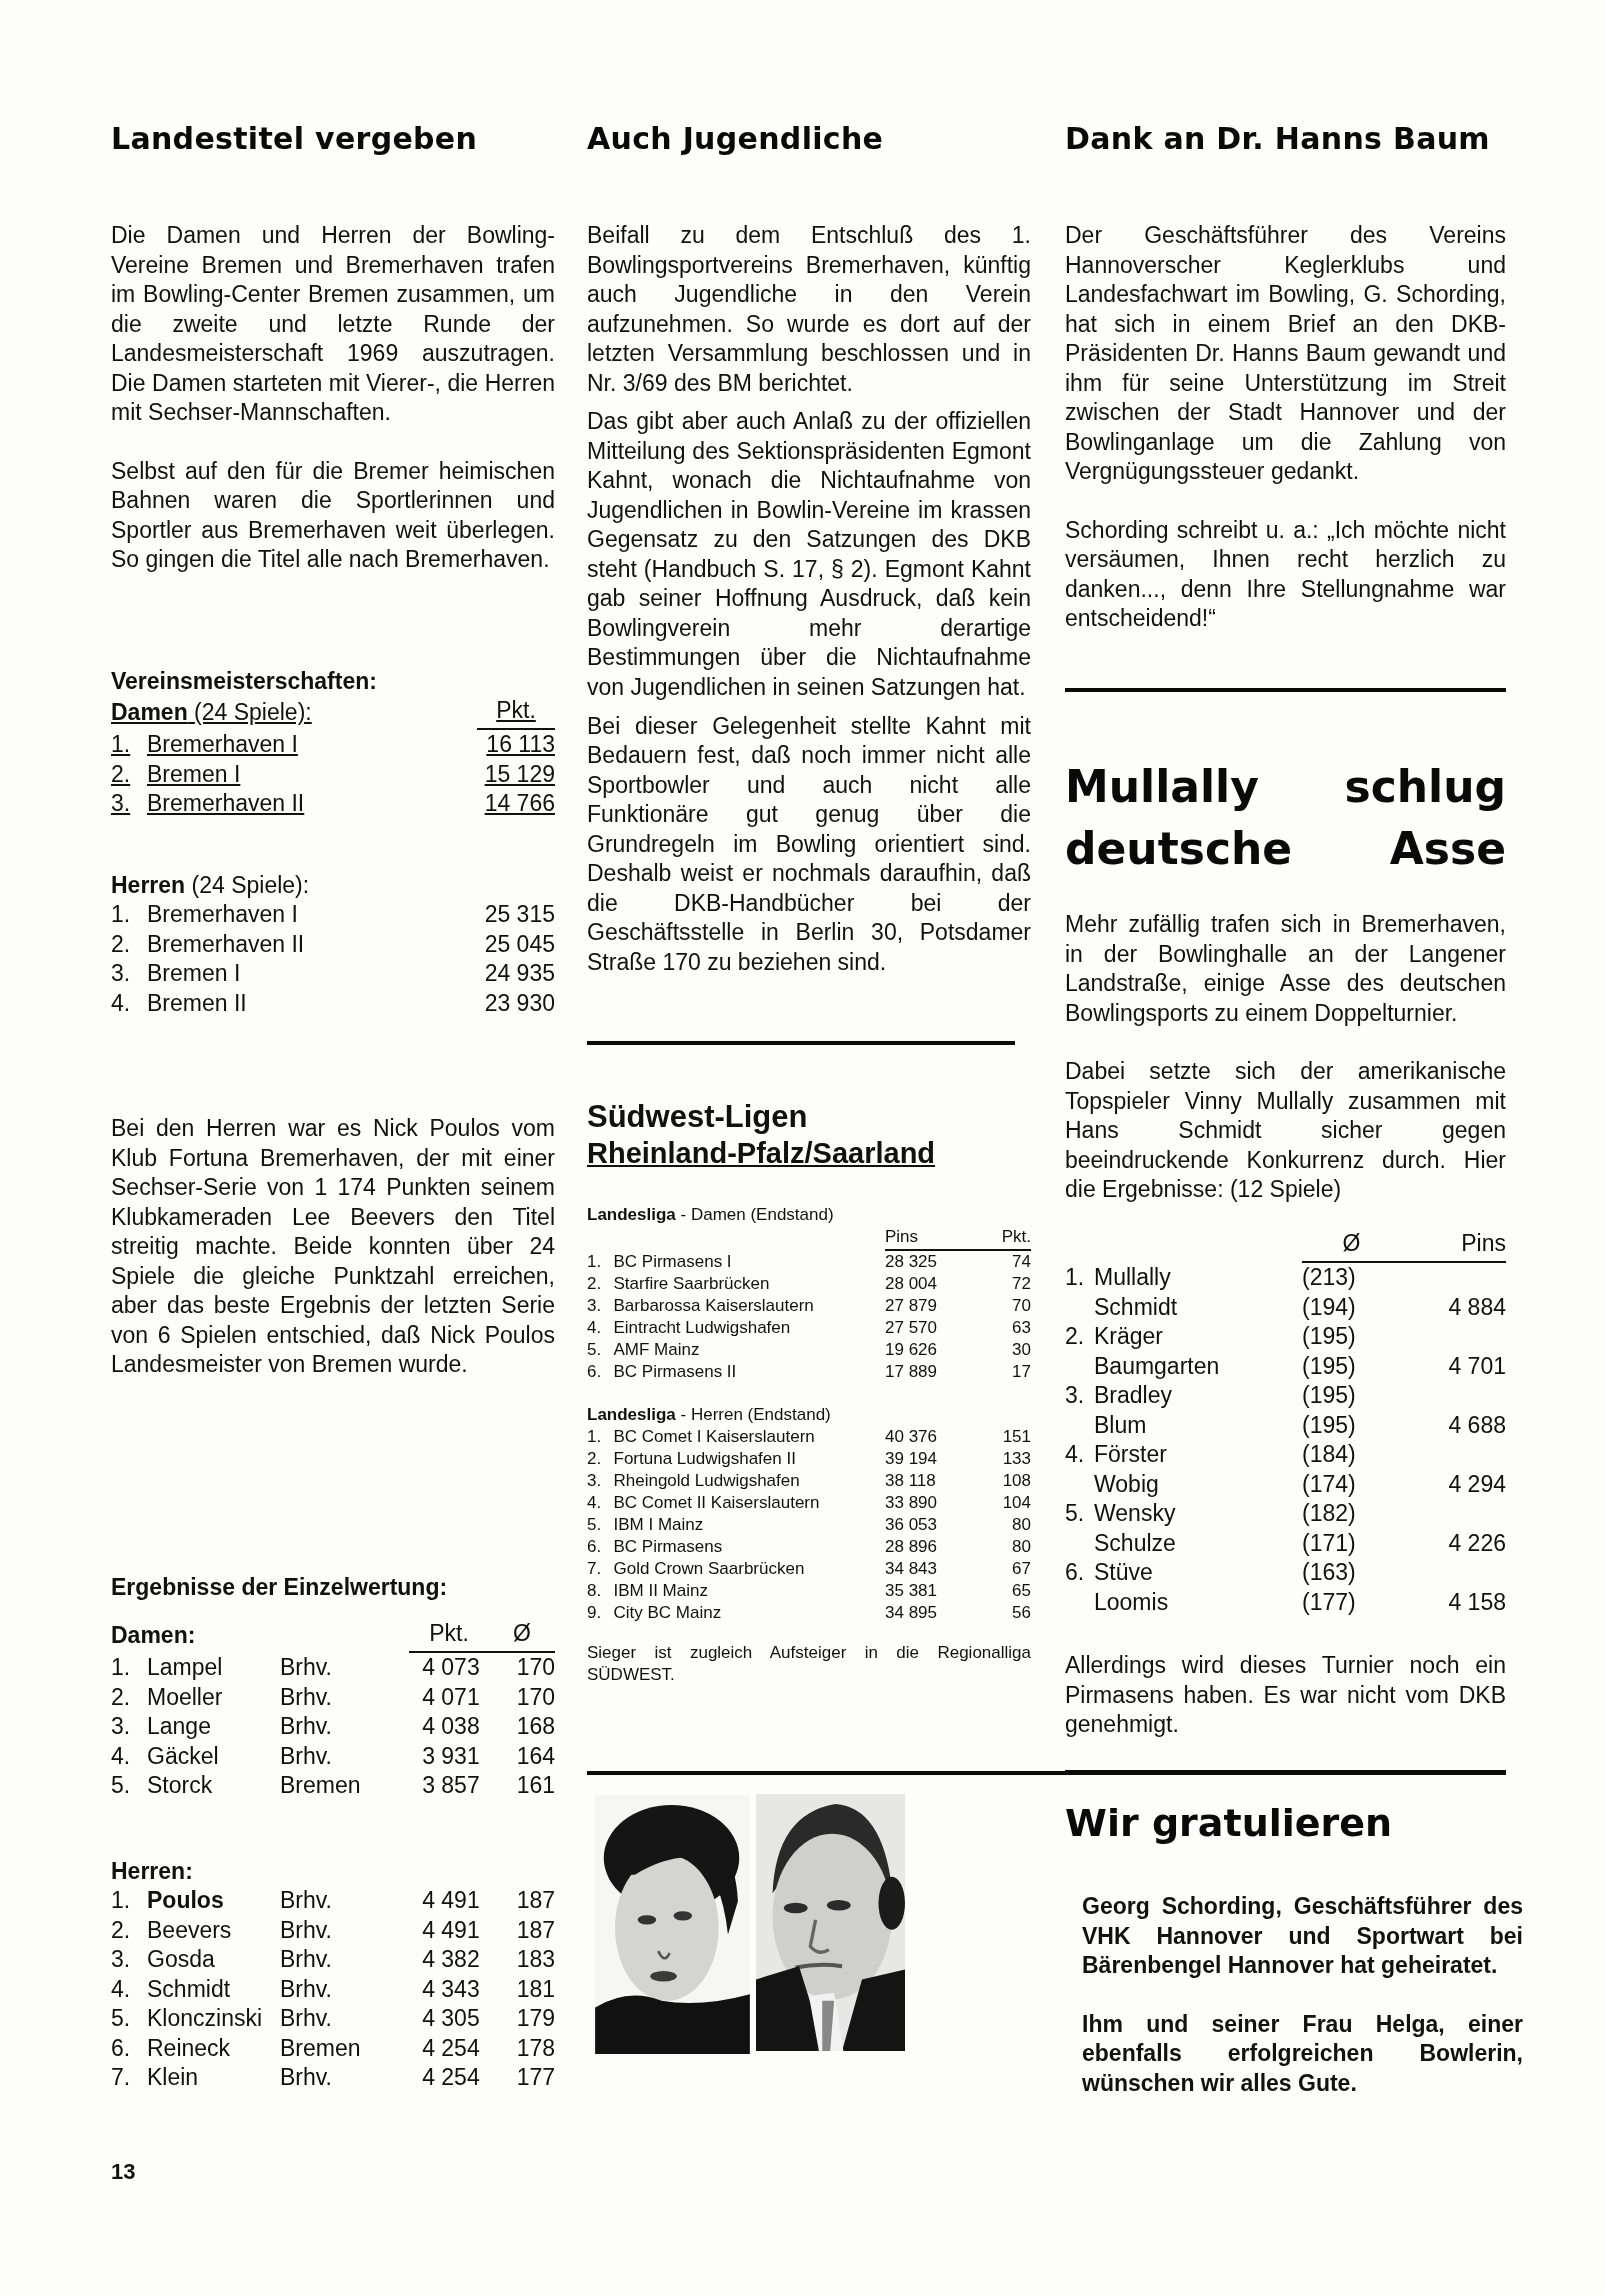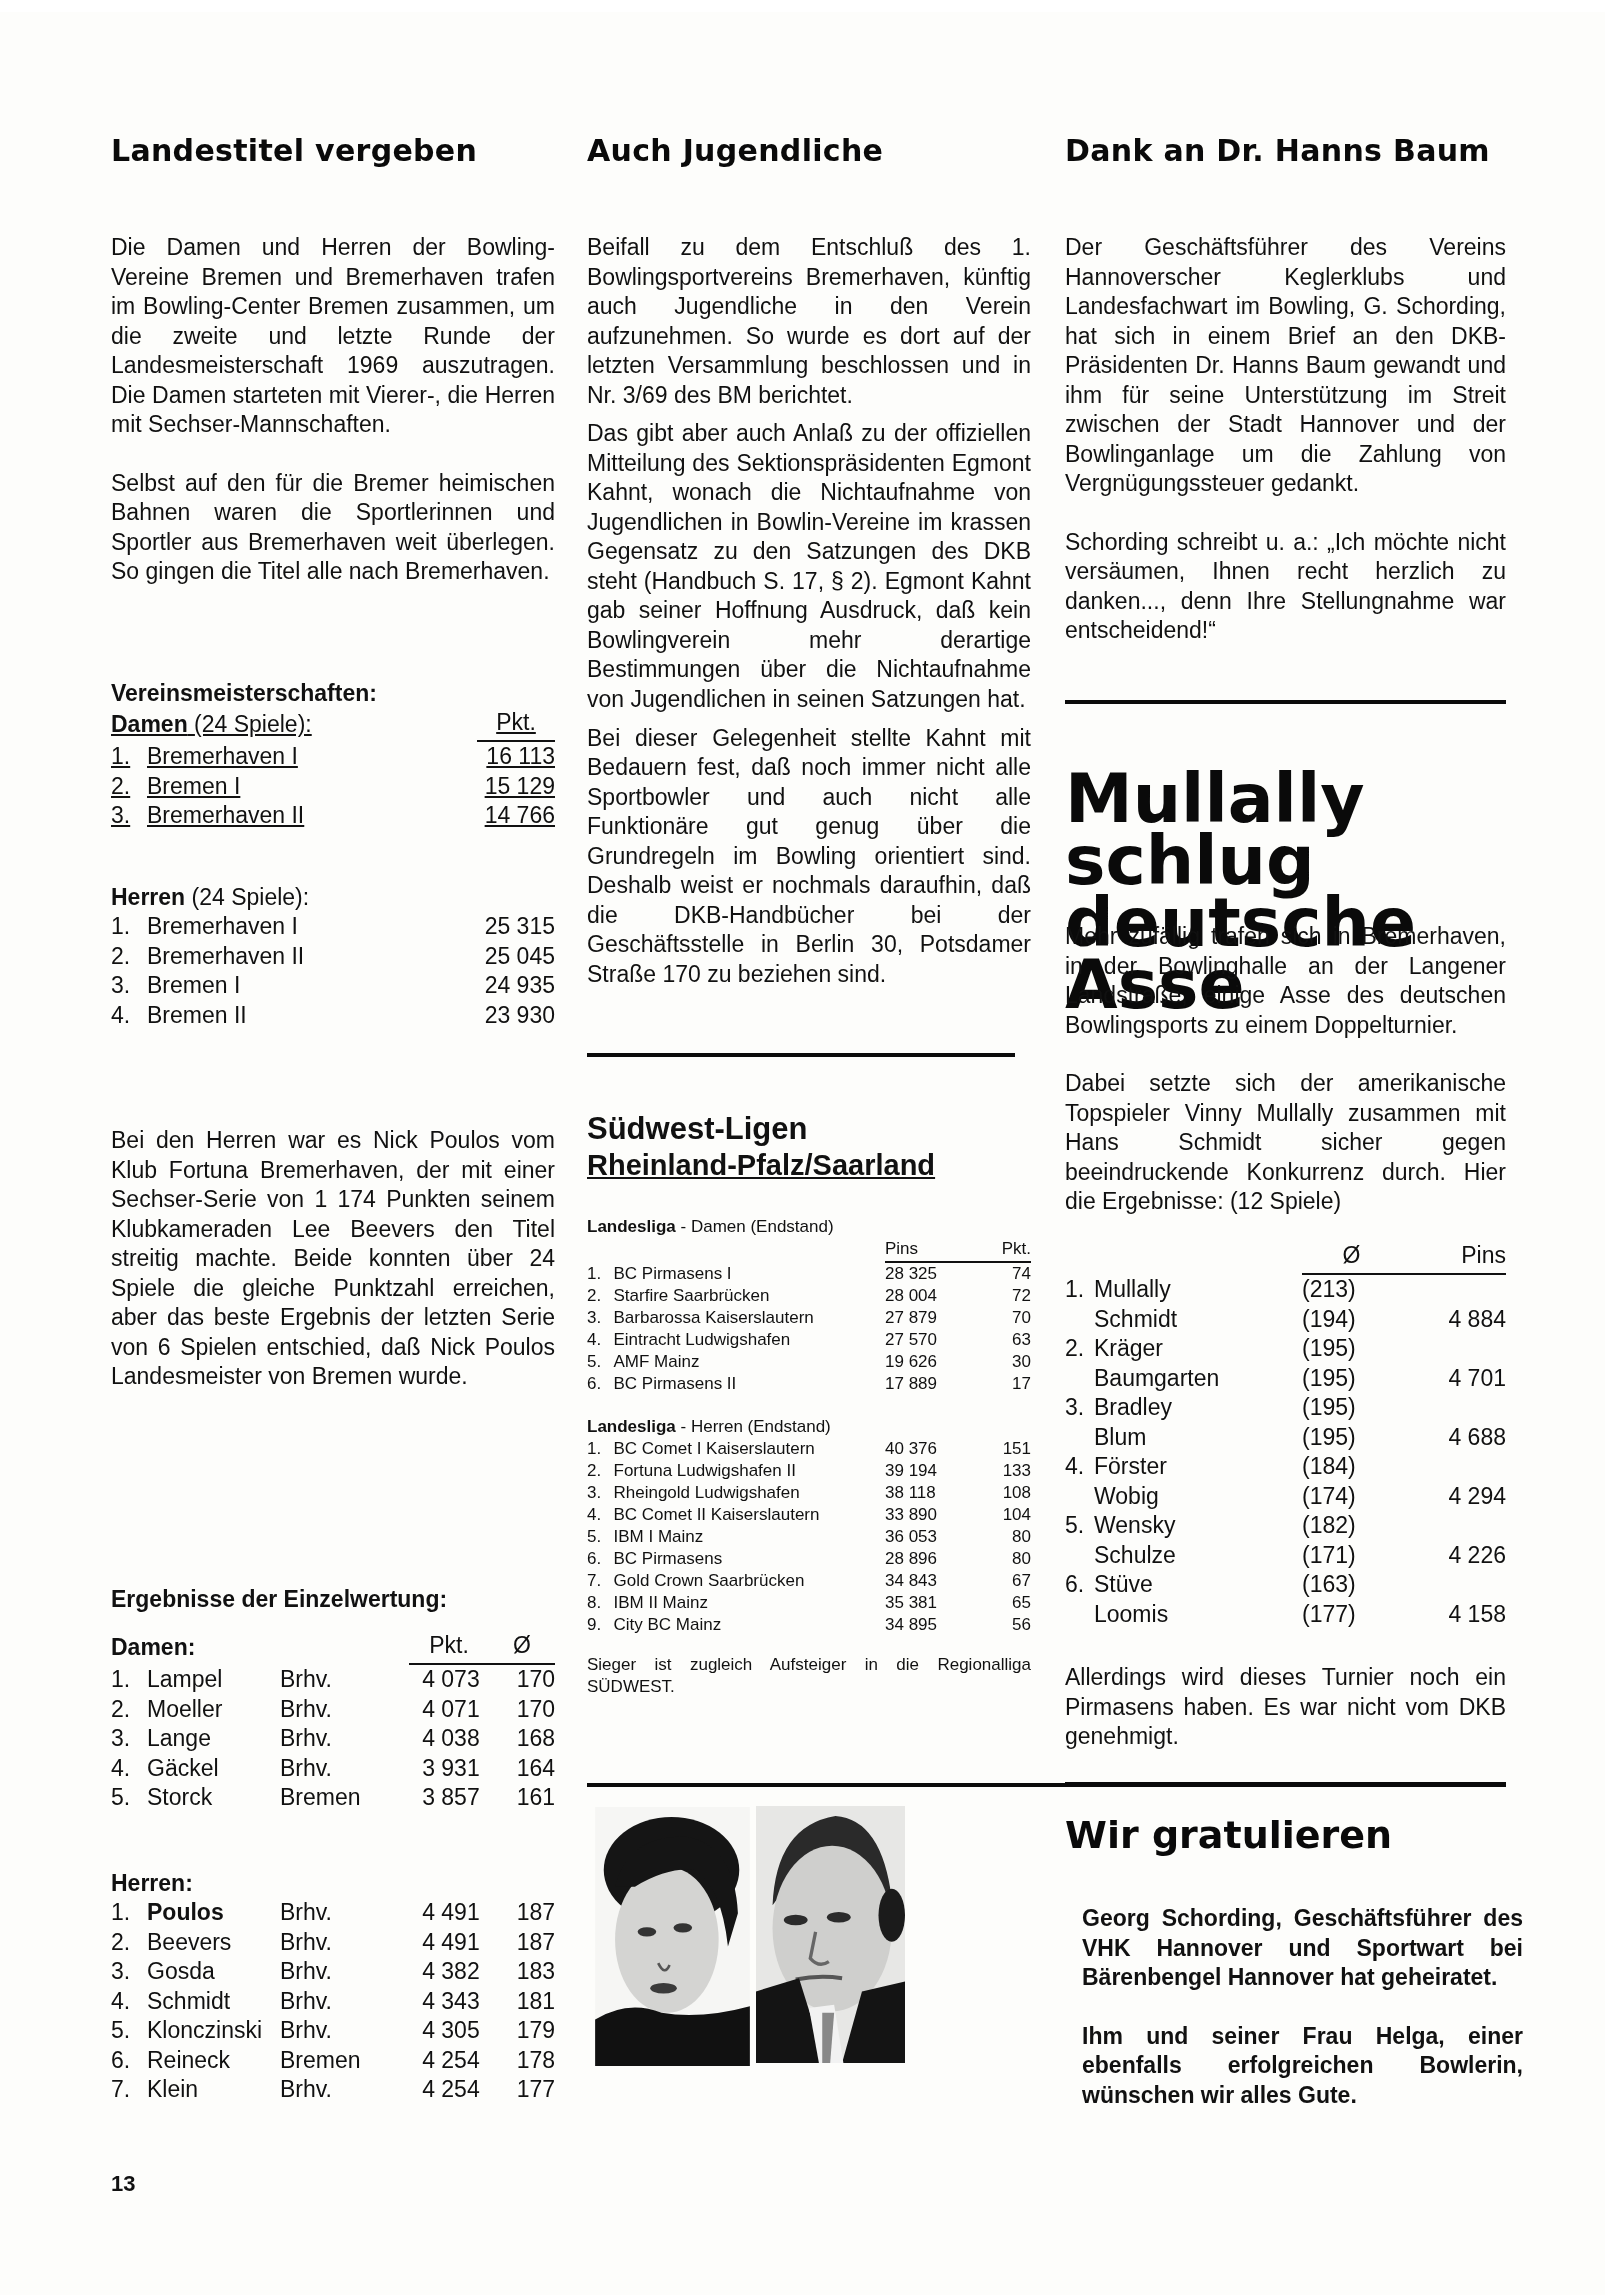--- a/index.html
+++ b/index.html
@@ -1,17 +1,17 @@
 <!DOCTYPE html>
 <html style="font-size:10.6px"><head>
 <meta charset="utf-8">
 <style>
   html, body { margin: 0; padding: 0; background: #ffffff; }
   body { width: 1605px; height: 2295px; position: relative; overflow: hidden; color: #111; font-family: "Liberation Sans", sans-serif; }
-  .page { position: absolute; inset: 0; background: #fdfdfb; margin-top: 12px; }
+  .page { position: absolute; inset: 0; background: #fdfdfb; }
   .col { position: absolute; top: 0; }
   .col-1 { left: 111px; width: 444px; }
   .col-2 { left: 587px; width: 444px; }
   .col-3 { left: 1065px; width: 441px; }
   .abs { position: absolute; }
   h1, h2 { margin: 0; font-family: "DejaVu Sans", sans-serif; font-weight: bold; color: #0a0a0a; }
   .top-h { font-size: 30px; letter-spacing: 0.3px; }
   .body-text { font-size: 23px; line-height: 29.5px; text-align: justify; text-align-last: left; hyphens: manual; margin: 0; }
   .body-text + .body-text { margin-top: 29px; }
   .bold-label { font-family: "Liberation Sans", sans-serif; font-weight: bold; }
@@ -19,21 +19,21 @@
   
   table { border-collapse: collapse; }
   td, th { padding: 0; font-weight: normal; text-align: left; white-space: nowrap; }
   .tbl-34 td, .tbl-34 th { font-size: 23px; line-height: 29.5px; }
   .num { text-align: right; }
   .rank { width: 36px; }
   .ctr { text-align: center; }
   .hdr-cell { border-bottom: 2px solid #111; padding-bottom: 2.7px; }
   .sm td, .sm th { font-size: 17px; line-height: 22px; font-family: "Liberation Sans", sans-serif; }
   .photo { position: absolute; overflow: hidden; }
-  .big-h { font-size: 68px; line-height: 62px; }
+  .big-h { font-size: 44px; line-height: 62px; }
 </style>
 </head>
 <body>
 
 <div class="page">
 
   <div class="col col-1">
     <h1 class="abs top-h" style="top:121px;left:0;">Landestitel vergeben</h1>
 
     <div class="abs" style="top:221px;left:0;width:444px;">

